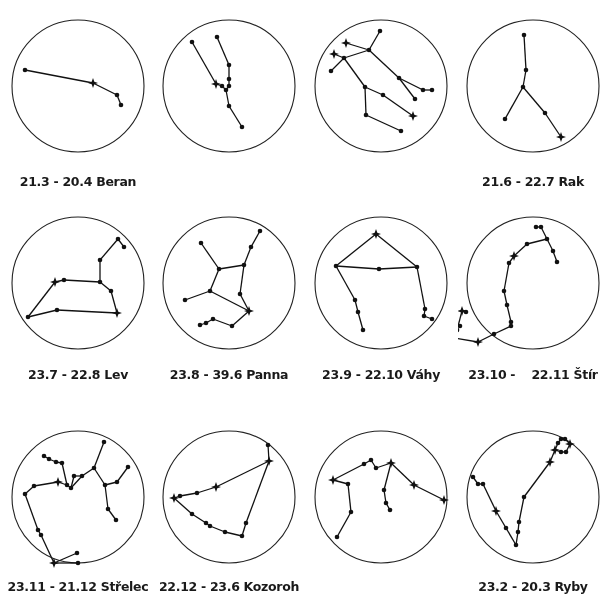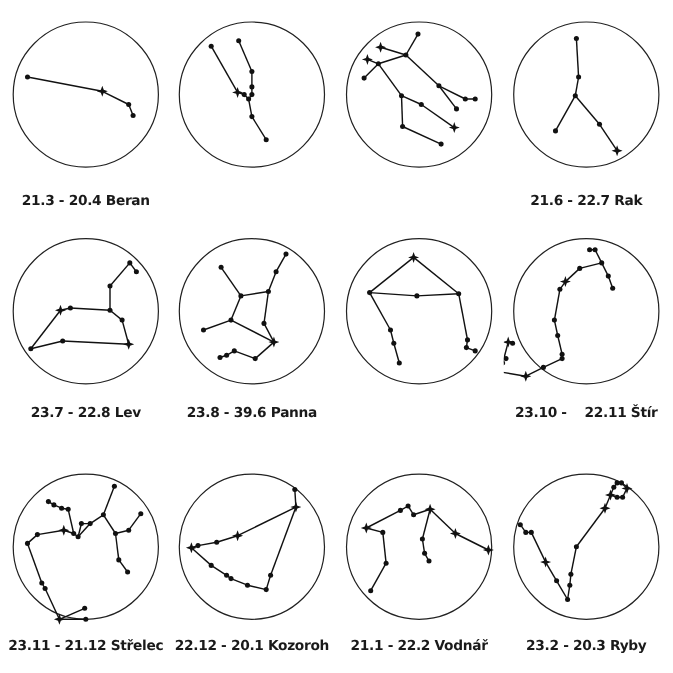--- a/index.html
+++ b/index.html
@@ -192,20 +192,21 @@
         <circle cx="-2" cy="-14" r="2.3" fill="#111111"></circle>
         <circle cx="36" cy="-16" r="2.3" fill="#111111"></circle>
         <circle cx="-26" cy="17" r="2.3" fill="#111111"></circle>
         <circle cx="-23" cy="29" r="2.3" fill="#111111"></circle>
         <circle cx="-18" cy="47" r="2.3" fill="#111111"></circle>
         <circle cx="44" cy="26" r="2.3" fill="#111111"></circle>
         <circle cx="43" cy="33" r="2.3" fill="#111111"></circle>
         <circle cx="51" cy="36" r="2.3" fill="#111111"></circle>
       </svg>
     </div>
+  <div class="label" style="top:159px;">23.9 - 22.10 Váhy</div>
 </div>
 <div class="cell" style="left:458px; top:208px;">
   <div class="circle-wrap">
       <svg viewBox="-75 -75 150 150">
         <circle cx="0" cy="0" r="66" fill="none" stroke="#222222" stroke-width="1.1"></circle>
         <line x1="3" y1="-56" x2="8" y2="-56" stroke="#111111" stroke-width="1.3"></line>
         <line x1="8" y1="-56" x2="14" y2="-44" stroke="#111111" stroke-width="1.3"></line>
         <line x1="14" y1="-44" x2="20" y2="-32" stroke="#111111" stroke-width="1.3"></line>
         <line x1="20" y1="-32" x2="24" y2="-21" stroke="#111111" stroke-width="1.3"></line>
         <line x1="14" y1="-44" x2="-6" y2="-39" stroke="#111111" stroke-width="1.3"></line>
@@ -322,21 +323,21 @@
         <circle cx="-49" cy="-1" r="2.3" fill="#111111"></circle>
         <path d="M-55,-4 L-53.7,-0.30000000000000004 L-50,1 L-53.7,2.3 L-55,6 L-56.3,2.3 L-60,1 L-56.3,-0.30000000000000004 Z" fill="#111111"></path>
         <circle cx="-37" cy="17" r="2.3" fill="#111111"></circle>
         <circle cx="-23" cy="26" r="2.3" fill="#111111"></circle>
         <circle cx="-19" cy="29" r="2.3" fill="#111111"></circle>
         <circle cx="-4" cy="35" r="2.3" fill="#111111"></circle>
         <circle cx="13" cy="39" r="2.3" fill="#111111"></circle>
         <circle cx="17" cy="26" r="2.3" fill="#111111"></circle>
       </svg>
     </div>
-  <div class="label" style="top:157px;">22.12 - 20.1 Kozoroh</div>
+  <div class="label" style="top:157px;">22.12 - 23.6 Kozoroh</div>
 </div>
 <div class="cell" style="left:306px; top:422px;">
   <div class="circle-wrap">
       <svg viewBox="-75 -75 150 150">
         <circle cx="0" cy="0" r="66" fill="none" stroke="#222222" stroke-width="1.1"></circle>
         <line x1="-48" y1="-17" x2="-33" y2="-13" stroke="#111111" stroke-width="1.3"></line>
         <line x1="-33" y1="-13" x2="-30" y2="15" stroke="#111111" stroke-width="1.3"></line>
         <line x1="-30" y1="15" x2="-44" y2="40" stroke="#111111" stroke-width="1.3"></line>
         <line x1="-48" y1="-17" x2="-17" y2="-33" stroke="#111111" stroke-width="1.3"></line>
         <line x1="-17" y1="-33" x2="-10" y2="-37" stroke="#111111" stroke-width="1.3"></line>
@@ -355,21 +356,20 @@
         <circle cx="-10" cy="-37" r="2.3" fill="#111111"></circle>
         <circle cx="-5" cy="-29" r="2.3" fill="#111111"></circle>
         <path d="M10,-39 L11.3,-35.3 L15,-34 L11.3,-32.7 L10,-29 L8.7,-32.7 L5,-34 L8.7,-35.3 Z" fill="#111111"></path>
         <circle cx="3" cy="-7" r="2.3" fill="#111111"></circle>
         <circle cx="5" cy="6" r="2.3" fill="#111111"></circle>
         <circle cx="9" cy="13" r="2.3" fill="#111111"></circle>
         <path d="M33,-17 L34.3,-13.3 L38,-12 L34.3,-10.7 L33,-7 L31.7,-10.7 L28,-12 L31.7,-13.3 Z" fill="#111111"></path>
         <path d="M63,-2 L64.3,1.7 L68,3 L64.3,4.3 L63,8 L61.7,4.3 L58,3 L61.7,1.7 Z" fill="#111111"></path>
       </svg>
     </div>
-  <div class="label" style="top:157px;">21.1 - 22.2 Vodnář</div>
 </div>
 <div class="cell" style="left:458px; top:422px;">
   <div class="circle-wrap">
       <svg viewBox="-75 -75 150 150">
         <circle cx="0" cy="0" r="66" fill="none" stroke="#222222" stroke-width="1.1"></circle>
         <line x1="-60" y1="-20" x2="-55" y2="-13" stroke="#111111" stroke-width="1.3"></line>
         <line x1="-55" y1="-13" x2="-50" y2="-13" stroke="#111111" stroke-width="1.3"></line>
         <line x1="-50" y1="-13" x2="-37" y2="14" stroke="#111111" stroke-width="1.3"></line>
         <line x1="-37" y1="14" x2="-27" y2="31" stroke="#111111" stroke-width="1.3"></line>
         <line x1="-27" y1="31" x2="-17" y2="48" stroke="#111111" stroke-width="1.3"></line>

